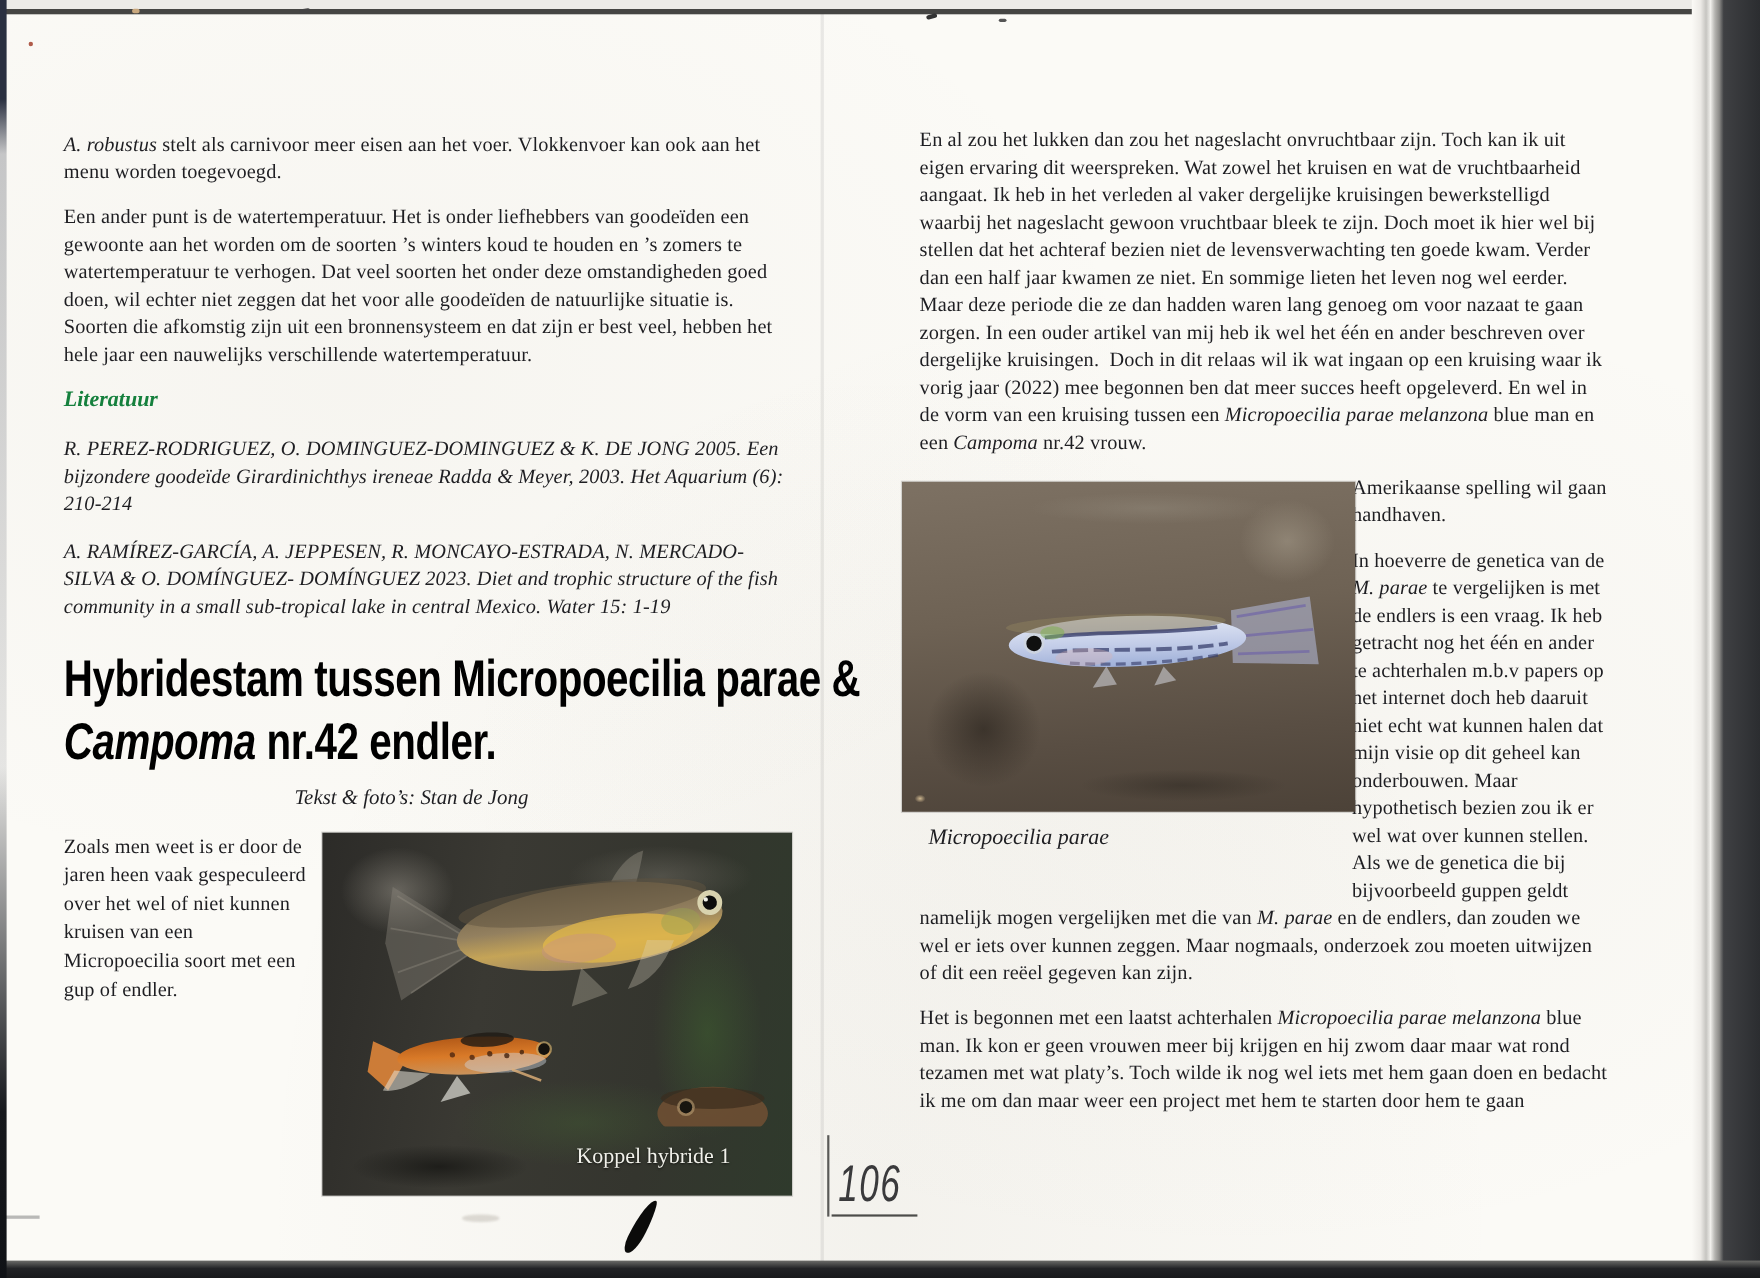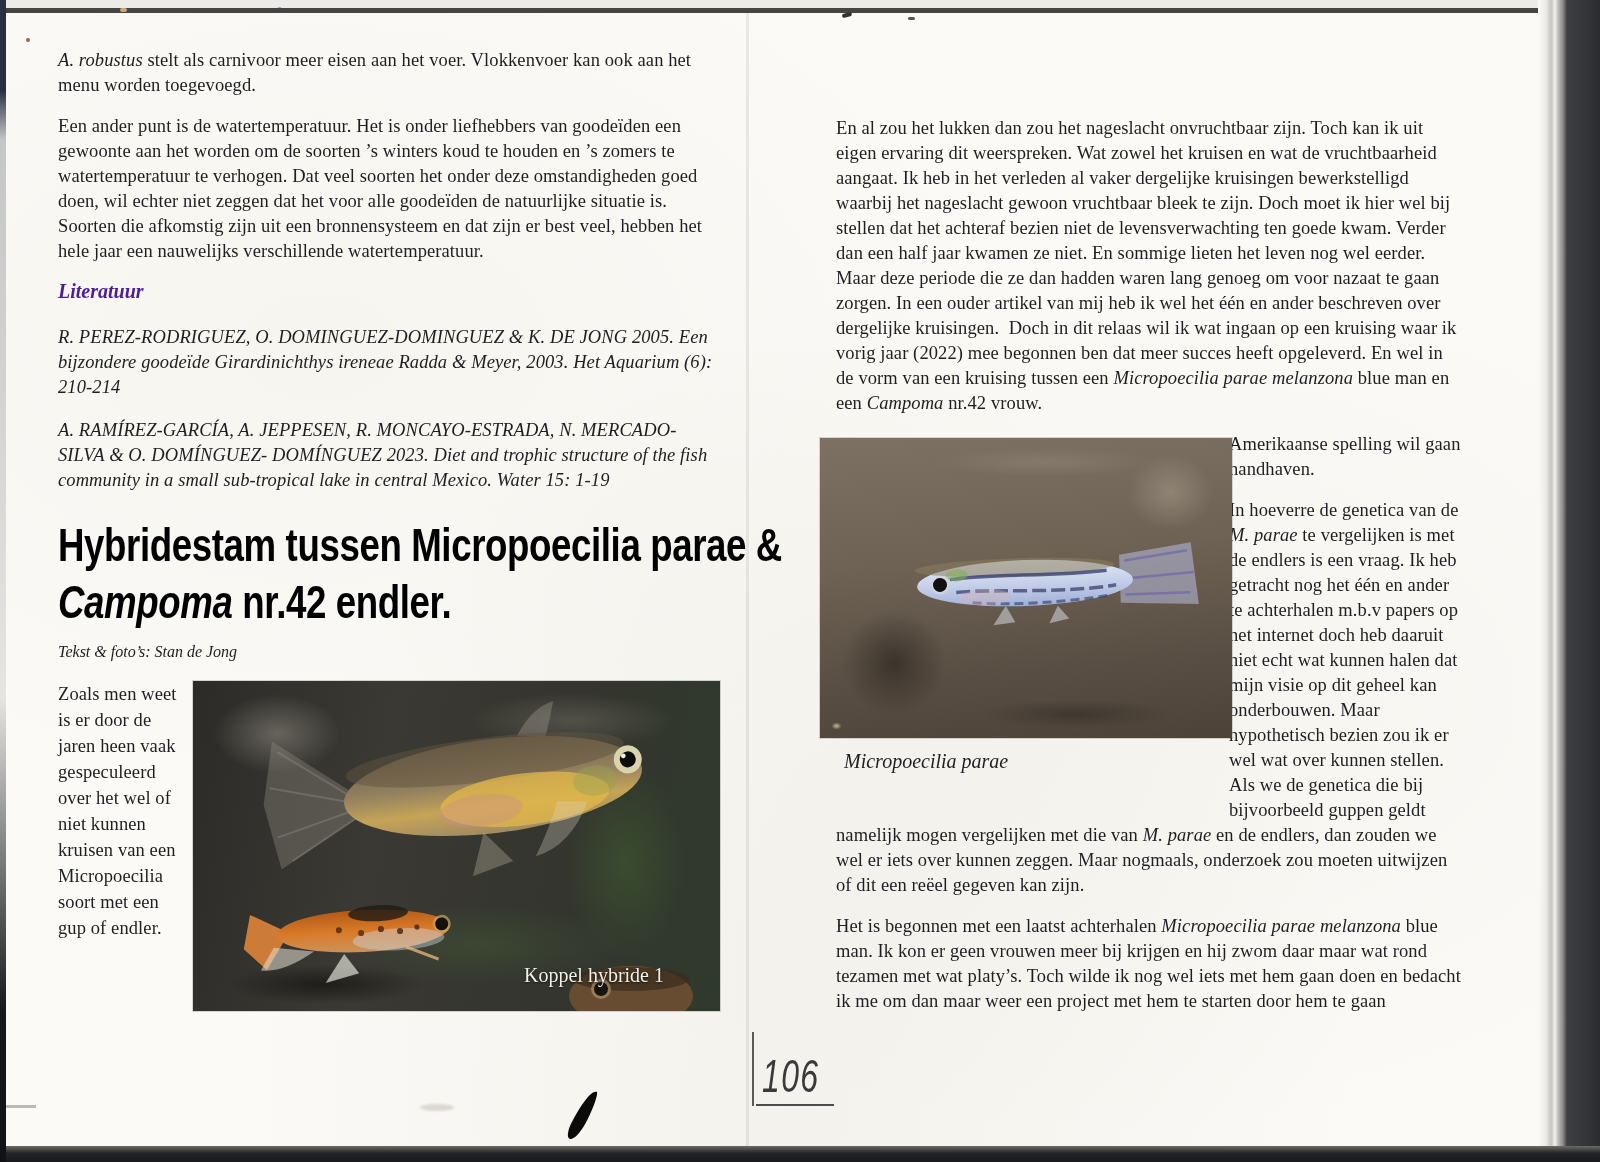--- a/index.html
+++ b/index.html
@@ -6,32 +6,32 @@
   .sheet{position:relative;width:1600px;height:1162px;background:#fbfaf6;overflow:hidden;
          font-family:"Liberation Serif",serif;color:#1e1e22;}
   
   .sheet::before{content:"";position:absolute;inset:0;pointer-events:none;
     background:
       radial-gradient(ellipse at 20% 30%, rgba(160,150,130,.05), transparent 40%),
       radial-gradient(ellipse at 70% 60%, rgba(150,140,120,.05), transparent 45%),
       radial-gradient(ellipse at 50% 95%, rgba(120,110,90,.06), transparent 50%);}
   p{margin:0 0 16px;}
   .body-text{font-size:18.5px;line-height:25px;letter-spacing:.1px;text-align:left;}
-  .page-left{position:absolute;left:58px;top:0;width:662px;padding-top:48px;}
+  .page-left{position:absolute;left:58px;top:0;width:662px;padding-top:120px;}
   .page-right{position:absolute;left:836px;top:0;width:628px;padding-top:116px;}
-  .lit-heading{font-size:20px;font-weight:bold;font-style:italic;color:#4c1d95;margin:8px 0 22px;}
+  .lit-heading{font-size:20px;font-weight:bold;font-style:italic;color:#15803d;margin:8px 0 22px;}
   .ref{margin-bottom:18px;font-style:italic;}
   .article-title{margin:26px 0 10px;line-height:51px;color:#000000;
     font-family:"Liberation Sans",sans-serif;}
   .title-line{display:inline-block;transform:scaleX(.78);transform-origin:0 50%;
     font-size:47px;font-weight:700;letter-spacing:-.5px;white-space:nowrap;}
-  .byline{font-style:italic;font-size:16px;text-align:left;padding-right:30px;margin:0 0 20px;}
+  .byline{font-style:italic;font-size:19px;text-align:center;padding-right:30px;margin:0 0 20px;}
   .lp-flow{width:662px;}
   .photo{position:relative;overflow:hidden;box-shadow:0 0 0 1px rgba(0,0,0,.15);}
-  .hybrid-photo{float:right;width:527px;height:330px;margin:0 0 10px 14px;
+  .hybrid-photo{float:right;width:427px;height:330px;margin:0 0 10px 14px;
     background:
       radial-gradient(closest-side at 16% 16%, rgba(155,150,140,.5), transparent 75%),
       radial-gradient(closest-side at 72% 12%, rgba(125,122,112,.4), transparent 70%),
       radial-gradient(closest-side at 82% 55%, rgba(62,94,48,.55), transparent 65%),
       radial-gradient(closest-side at 55% 80%, rgba(68,96,52,.4), transparent 60%),
       radial-gradient(closest-side at 25% 92%, rgba(15,15,13,.65), transparent 75%),
       linear-gradient(100deg, #2c2b28 0%, #3a3933 35%, #34352e 70%, #2f3a2c 100%);}
   .photo-caption-inset{position:absolute;right:56px;bottom:24px;color:#f1f1ea;font-size:20px;
     text-shadow:0 1px 2px rgba(0,0,0,.7);}
   .intro-col{line-height:26px;}

